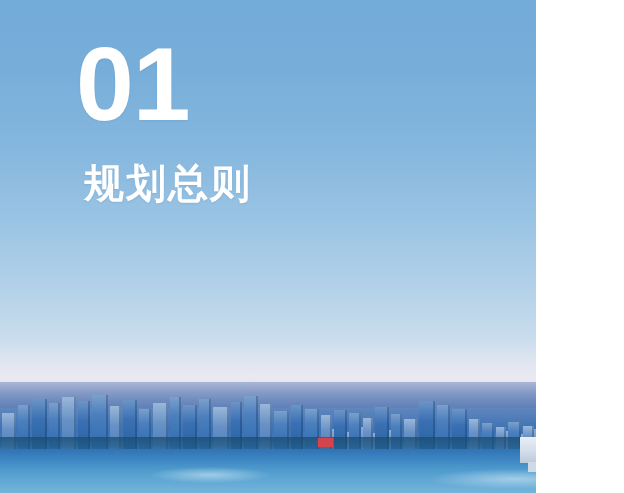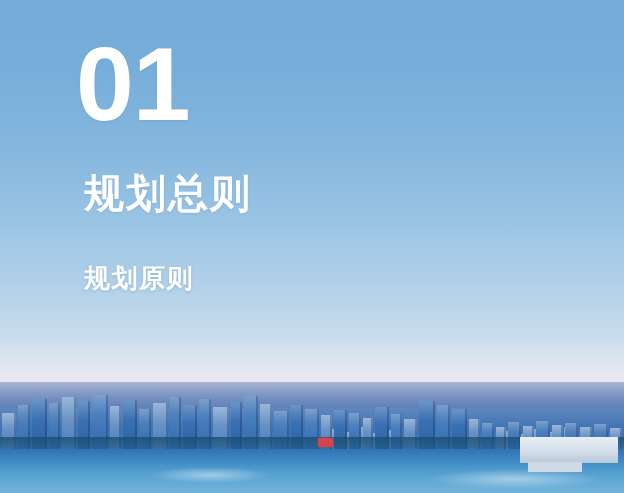--- a/index.html
+++ b/index.html
@@ -6,21 +6,21 @@
     margin: 0;
     padding: 0;
     background: #ffffff;
   }
   body {
     font-family: "Liberation Sans", "DejaVu Sans", sans-serif;
   }
 
   .slide {
     position: relative;
-    width: 624px;
+    width: 536px;
     height: 493px;
     overflow: hidden;
     background: #76add9;
   }
 
   
   .sky {
     position: absolute;
     left: 0; top: 0;
     width: 624px;
@@ -178,21 +178,21 @@
     font-size: 104px;
     line-height: 104px;
     font-weight: 700;
     color: #ffffff;
     letter-spacing: -1px;
     text-shadow: 0 1px 2px rgba(70,120,170,0.18);
   }
   .section-title {
     position: absolute;
     left: 84px;
-    top: 170px;
+    top: 160px;
     font-size: 40px;
     line-height: 46px;
     font-weight: 700;
     color: #ffffff;
     letter-spacing: 2px;
     text-shadow: 0 1px 2px rgba(70,120,170,0.18);
   }
   .toc {
     position: absolute;
     left: 84px;
@@ -290,17 +290,16 @@
     <div class="water-glint b"></div>
     <div class="whitebldg"></div>
   </div>
 
   <div class="content">
     <div class="num">01</div>
 
     <div class="section-title">规划总则</div>
 
     <ul class="toc">
-      <li>规划原则</li>
     </ul>
   </div>
 
 </div>
 
 </body></html>

